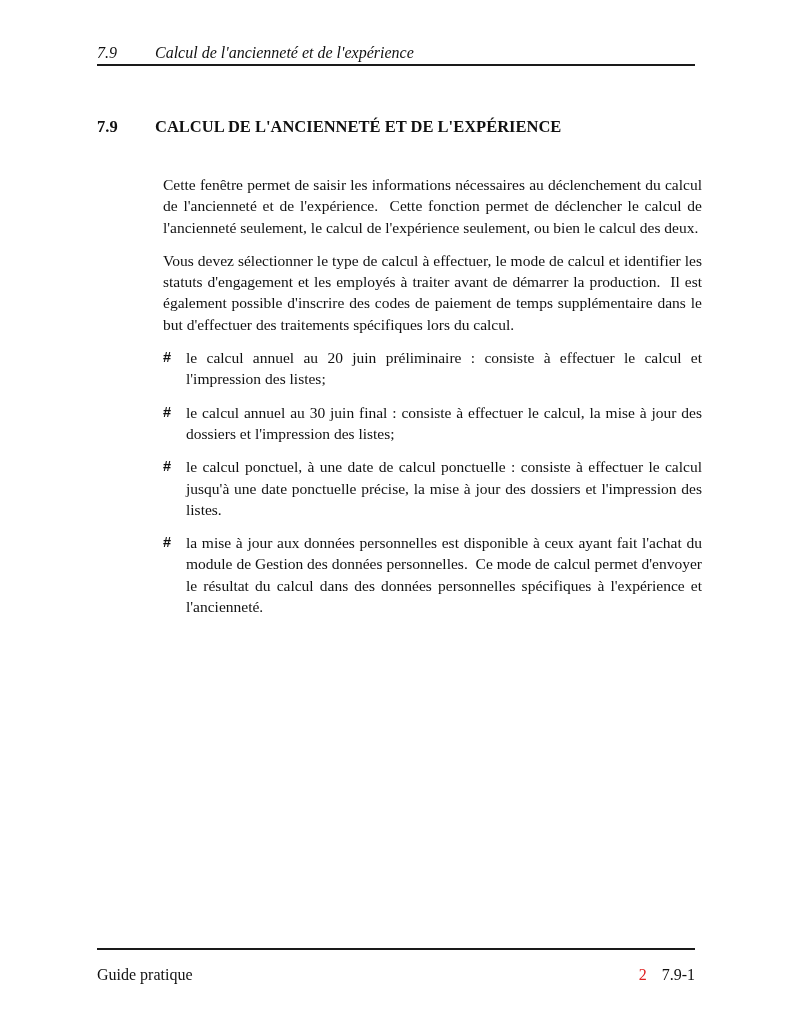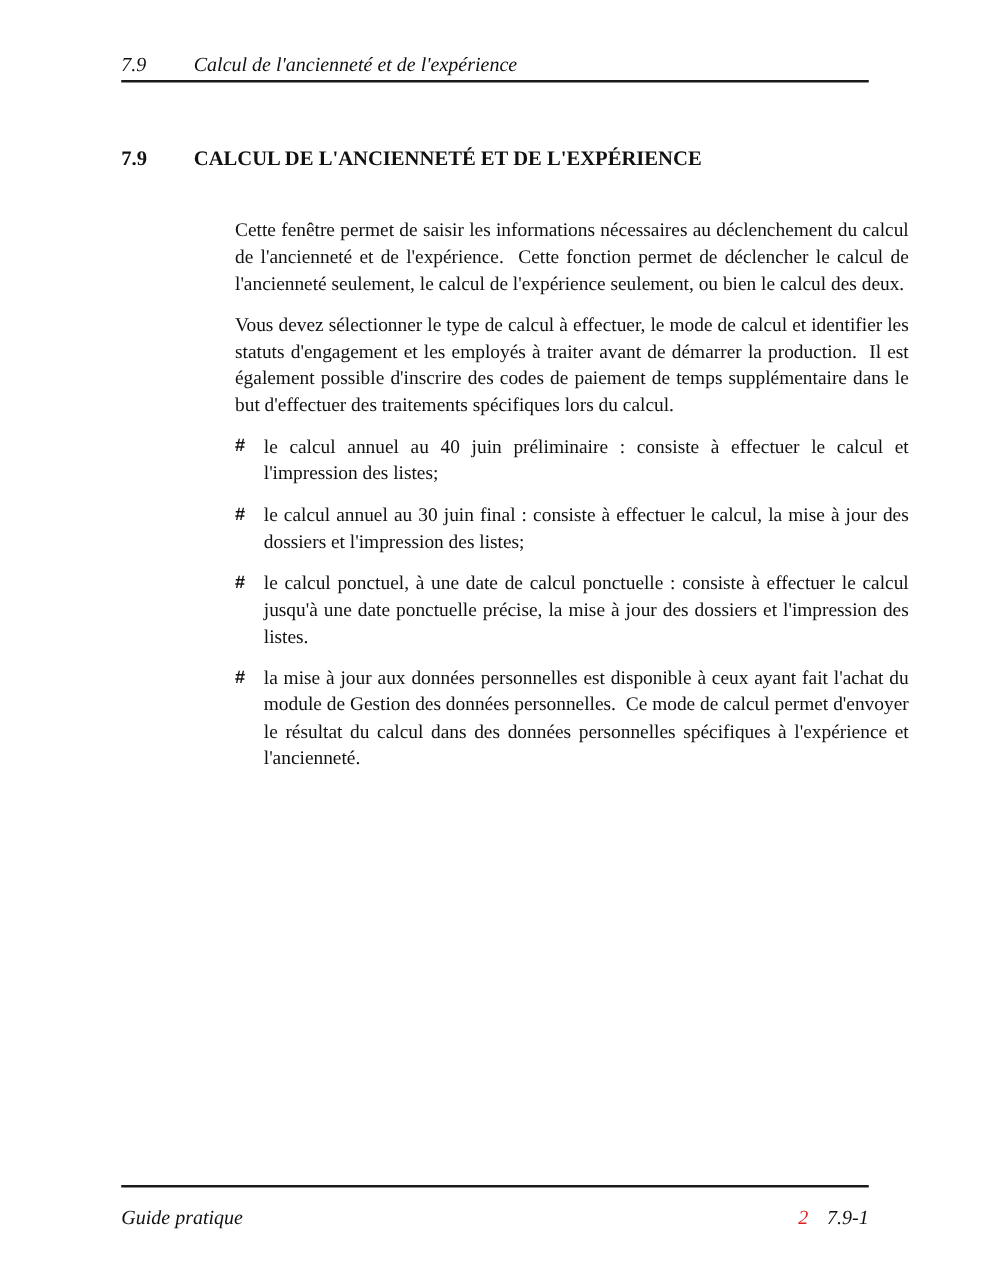--- a/index.html
+++ b/index.html
@@ -45,21 +45,21 @@
   .section-heading {
     display: flex;
     font-weight: bold;
     font-size: 16.5px;
     line-height: 22px;
     margin: 0 0 36px 0;
   }
   .section-heading .sh-number { width: 58px; flex: 0 0 58px; }
 
   .body-text {
-    margin-left: 91px;
+    margin-left: 66px;
     width: 539px;
     font-size: 15.5px;
     line-height: 21.3px;
   }
   .body-text p {
     margin: 0 0 12px 0;
     text-align: justify;
   }
   .list-item {
     display: flex;
@@ -89,21 +89,20 @@
     background: #1a1a1a;
   }
   .footer-row {
     position: absolute;
     top: 966px;
     left: 97px;
     width: 598px;
     display: flex;
     justify-content: space-between;
     align-items: baseline;
-    font-style: italic;
     font-size: 16px;
   }
   .footer-right { display: flex; gap: 15px; }
 </style>
 </head>
 <body>
 
 <div class="page">
 
   <div class="running-head">
@@ -117,21 +116,21 @@
       <span class="sh-number">7.9</span>
       <span class="sh-title">CALCUL DE L'ANCIENNETÉ ET DE L'EXPÉRIENCE</span>
     </div>
 
     <div class="body-text">
       <p>Cette fenêtre permet de saisir les informations nécessaires au déclenchement du calcul de l'ancienneté et de l'expérience.&nbsp; Cette fonction permet de déclencher le calcul de l'ancienneté seulement, le calcul de l'expérience seulement, ou bien le calcul des deux.</p>
       <p>Vous devez sélectionner le type de calcul à effectuer, le mode de calcul et identifier les statuts d'engagement et les employés à traiter avant de démarrer la production.&nbsp; Il est également possible d'inscrire des codes de paiement de temps supplémentaire dans le but d'effectuer des traitements spécifiques lors du calcul.</p>
 
       <div class="list-item">
         <span class="bullet-marker">#</span>
-        <span class="bullet-text">le calcul annuel au 40 juin préliminaire : consiste à effectuer le calcul et l'impression des listes;</span>
+        <span class="bullet-text">le calcul annuel au 20 juin préliminaire : consiste à effectuer le calcul et l'impression des listes;</span>
       </div>
       <div class="list-item">
         <span class="bullet-marker">#</span>
         <span class="bullet-text">le calcul annuel au 30 juin final : consiste à effectuer le calcul, la mise à jour des dossiers et l'impression des listes;</span>
       </div>
       <div class="list-item">
         <span class="bullet-marker">#</span>
         <span class="bullet-text">le calcul ponctuel, à une date de calcul ponctuelle : consiste à effectuer le calcul jusqu'à une date ponctuelle précise, la mise à jour des dossiers et l'impression des listes.</span>
       </div>
       <div class="list-item">

